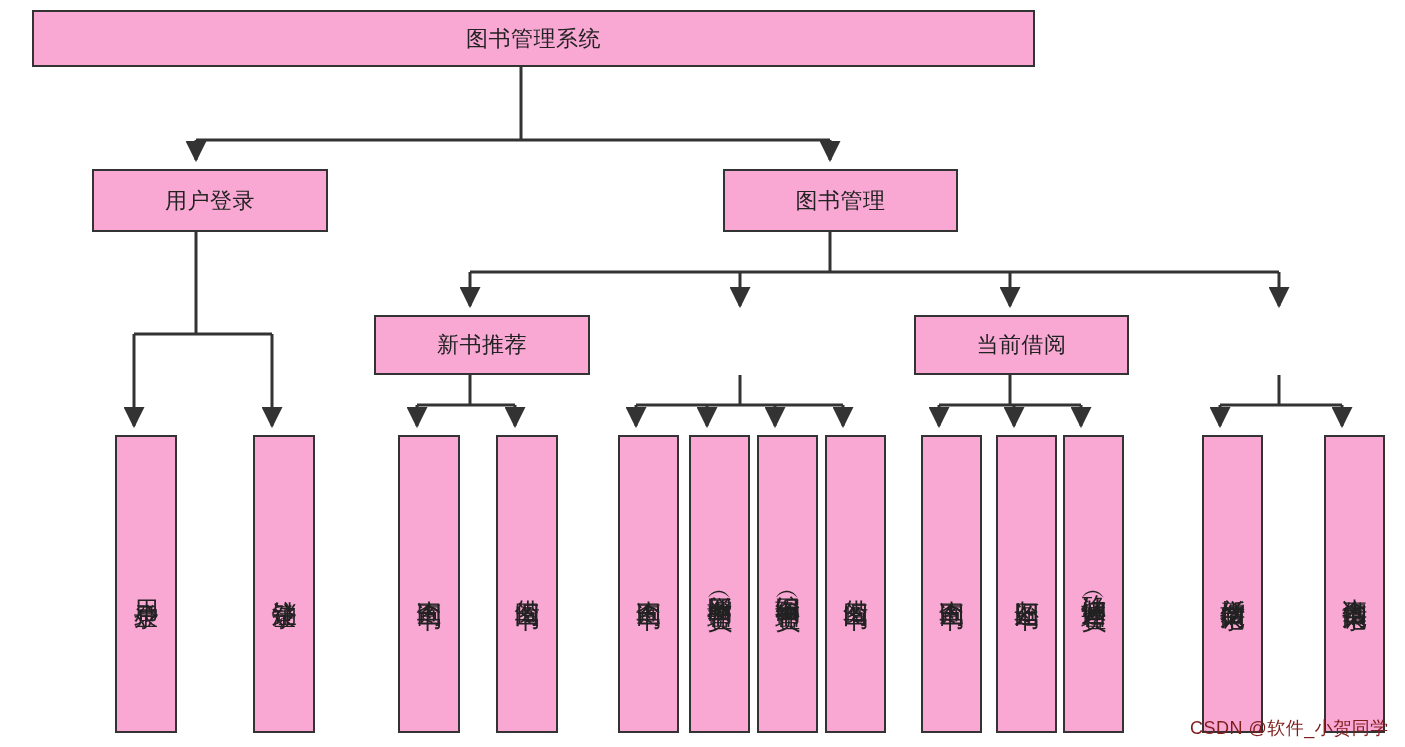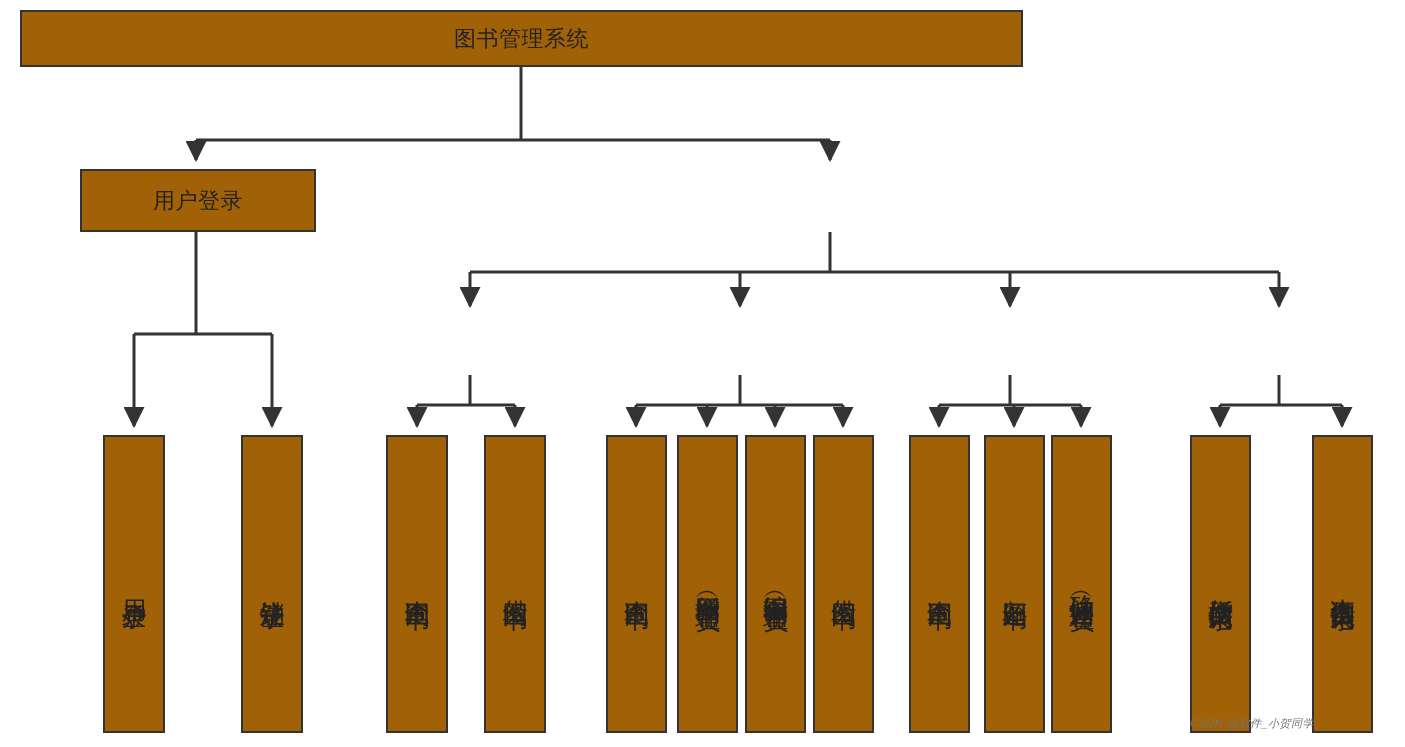--- a/index.html
+++ b/index.html
@@ -22,26 +22,27 @@
     left: 0;
     top: 0;
     width: 1405px;
     height: 747px;
     pointer-events: none;
   }
   .node {
     position: absolute;
     box-sizing: border-box;
     border: 2px solid #333333;
-    background: #a16207;
+    background: #f9a8d4;
     display: flex;
     align-items: center;
     justify-content: center;
     color: #222222;
     z-index: 2;
+    margin-left: 12px;
   }
   .node.h {
     font-size: 22px;
     letter-spacing: 0.5px;
   }
   .node.v {
     writing-mode: vertical-rl;
     text-orientation: upright;
     font-size: 25px;
     line-height: 1.18;
@@ -50,26 +51,25 @@
   }
   .node.v .vlabel {
     writing-mode: vertical-rl;
     text-orientation: upright;
     white-space: nowrap;
   }
   .watermark {
     position: absolute;
     left: 1190px;
     top: 716px;
-    font-size: 11px;
-    color: #737373;
+    font-size: 18px;
+    color: #7f1d1d;
     letter-spacing: 0.5px;
     z-index: 3;
     white-space: nowrap;
-    font-style: italic;
   }
 </style>
 </head>
 <body>
 
 <div id="canvas">
 
   <svg class="edges" viewBox="0 0 1405 747" xmlns="http://www.w3.org/2000/svg">
     <defs>
       <marker id="arrow" viewBox="0 0 10 10" refX="9" refY="5" markerWidth="7" markerHeight="7" orient="auto-start-reverse">
@@ -117,21 +117,24 @@
       <path d="M 1279 375 L 1279 405"></path>
       <path d="M 1220 405 L 1342 405"></path>
       <path d="M 1220 405 L 1220 426" marker-end="url(#arrow)"></path>
       <path d="M 1342 405 L 1342 426" marker-end="url(#arrow)"></path>
     </g>
   </svg>
 
   <div class="node h" style="left: 20px; top: 10px; width: 1003px; height: 57px;">图书管理系统</div>
 
   <div class="node h" style="left: 80px; top: 169px; width: 236px; height: 63px;">用户登录</div>
+  <div class="node h" style="left: 711px; top: 169px; width: 235px; height: 63px;">图书管理</div>
 
+  <div class="node h" style="left: 362px; top: 315px; width: 216px; height: 60px;">新书推荐</div>
+  <div class="node h" style="left: 902px; top: 315px; width: 215px; height: 60px;">当前借阅</div>
 
   <div class="node v" style="left: 103px; top: 435px; width: 62px; height: 298px;">
     <span class="vlabel">用户登录</span>
   </div>
   <div class="node v" style="left: 241px; top: 435px; width: 62px; height: 298px;">
     <span class="vlabel">注销登录</span>
   </div>
   <div class="node v" style="left: 386px; top: 435px; width: 62px; height: 298px;">
     <span class="vlabel">查询图书</span>
   </div>

